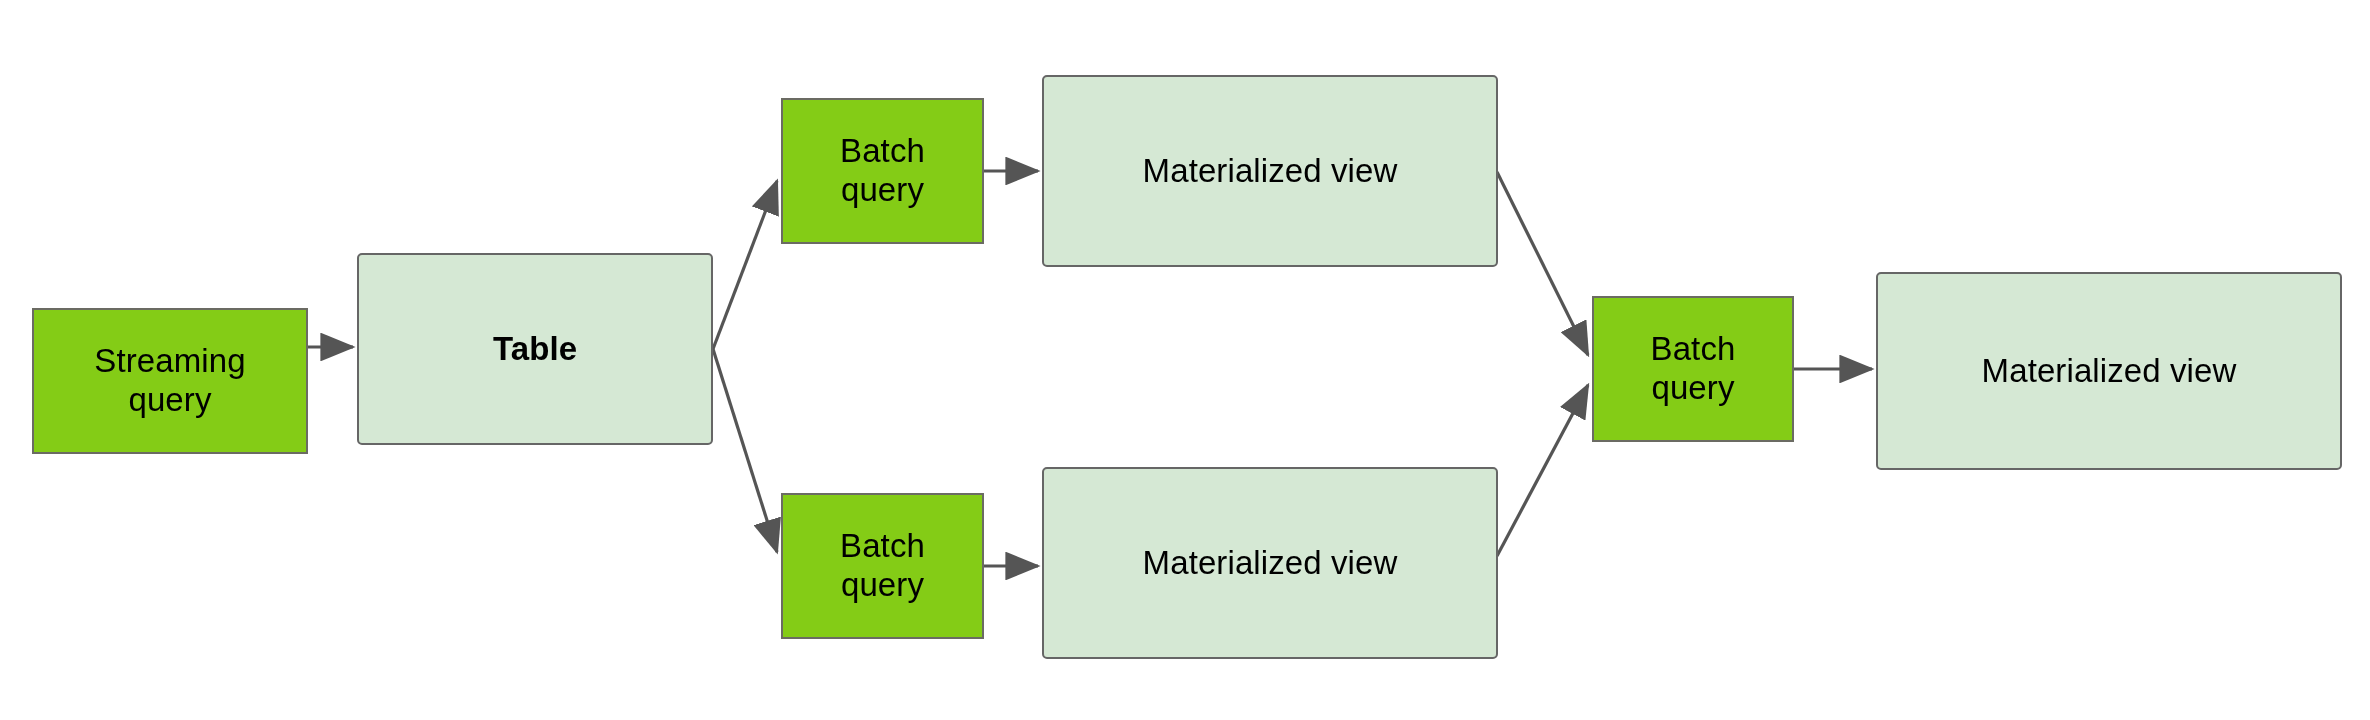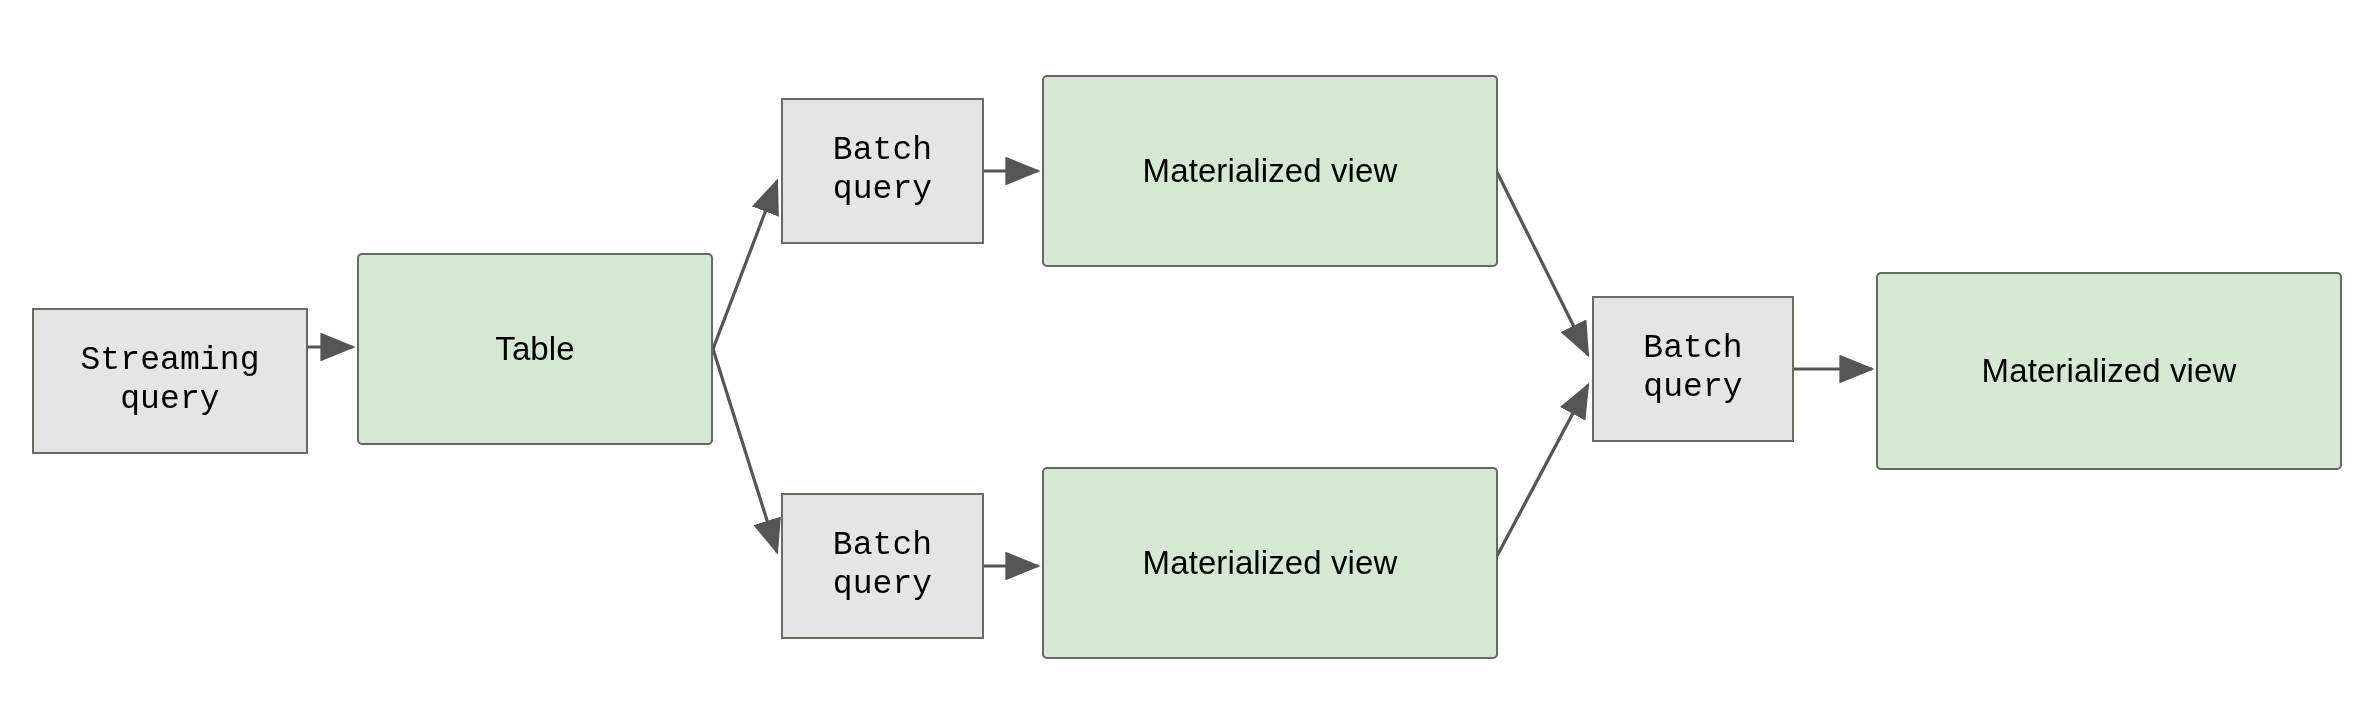--- a/index.html
+++ b/index.html
@@ -30,24 +30,23 @@
     align-items: center;
     justify-content: center;
     text-align: center;
     color: #000000;
     font-size: 33px;
     line-height: 1.18;
     letter-spacing: 0.1px;
     border: 2px solid #666666;
   }
   .node.process {
-    background: #e5e5e5;
+    background: #84cc16;
     border-color: #6b6b63;
     border-radius: 0;
-    font-family: Liberation Mono, monospace;
   }
   .node.store {
     background: #d5e8d4;
     border-color: #666666;
     border-radius: 5px;
   }
   .node .label {
     white-space: pre-line;
     display: block;
   }
@@ -73,21 +72,21 @@
         <line x1="1497" y1="556" x2="1588" y2="385" marker-end="url(#arrowhead)"></line>
         <line x1="1794" y1="369" x2="1872" y2="369" marker-end="url(#arrowhead)"></line>
       </g>
   </svg>
 
   <div class="node process" style="left: 32px; top: 274px; width: 276px; height: 146px; margin-top: 34px;">
     <span class="label">Streaming
 query</span>
   </div>
 
-  <div class="node store" style="left: 357px; top: 253px; width: 356px; height: 192px;">
+  <div class="node store" style="left: 357px; top: 253px; width: 356px; height: 192px; font-weight: bold;">
     <span class="label">Table</span>
   </div>
 
   <div class="node process" style="left: 781px; top: 98px; width: 203px; height: 146px;">
     <span class="label">Batch
 query</span>
   </div>
 
   <div class="node store" style="left: 1042px; top: 75px; width: 456px; height: 192px;">
     <span class="label">Materialized view</span>

